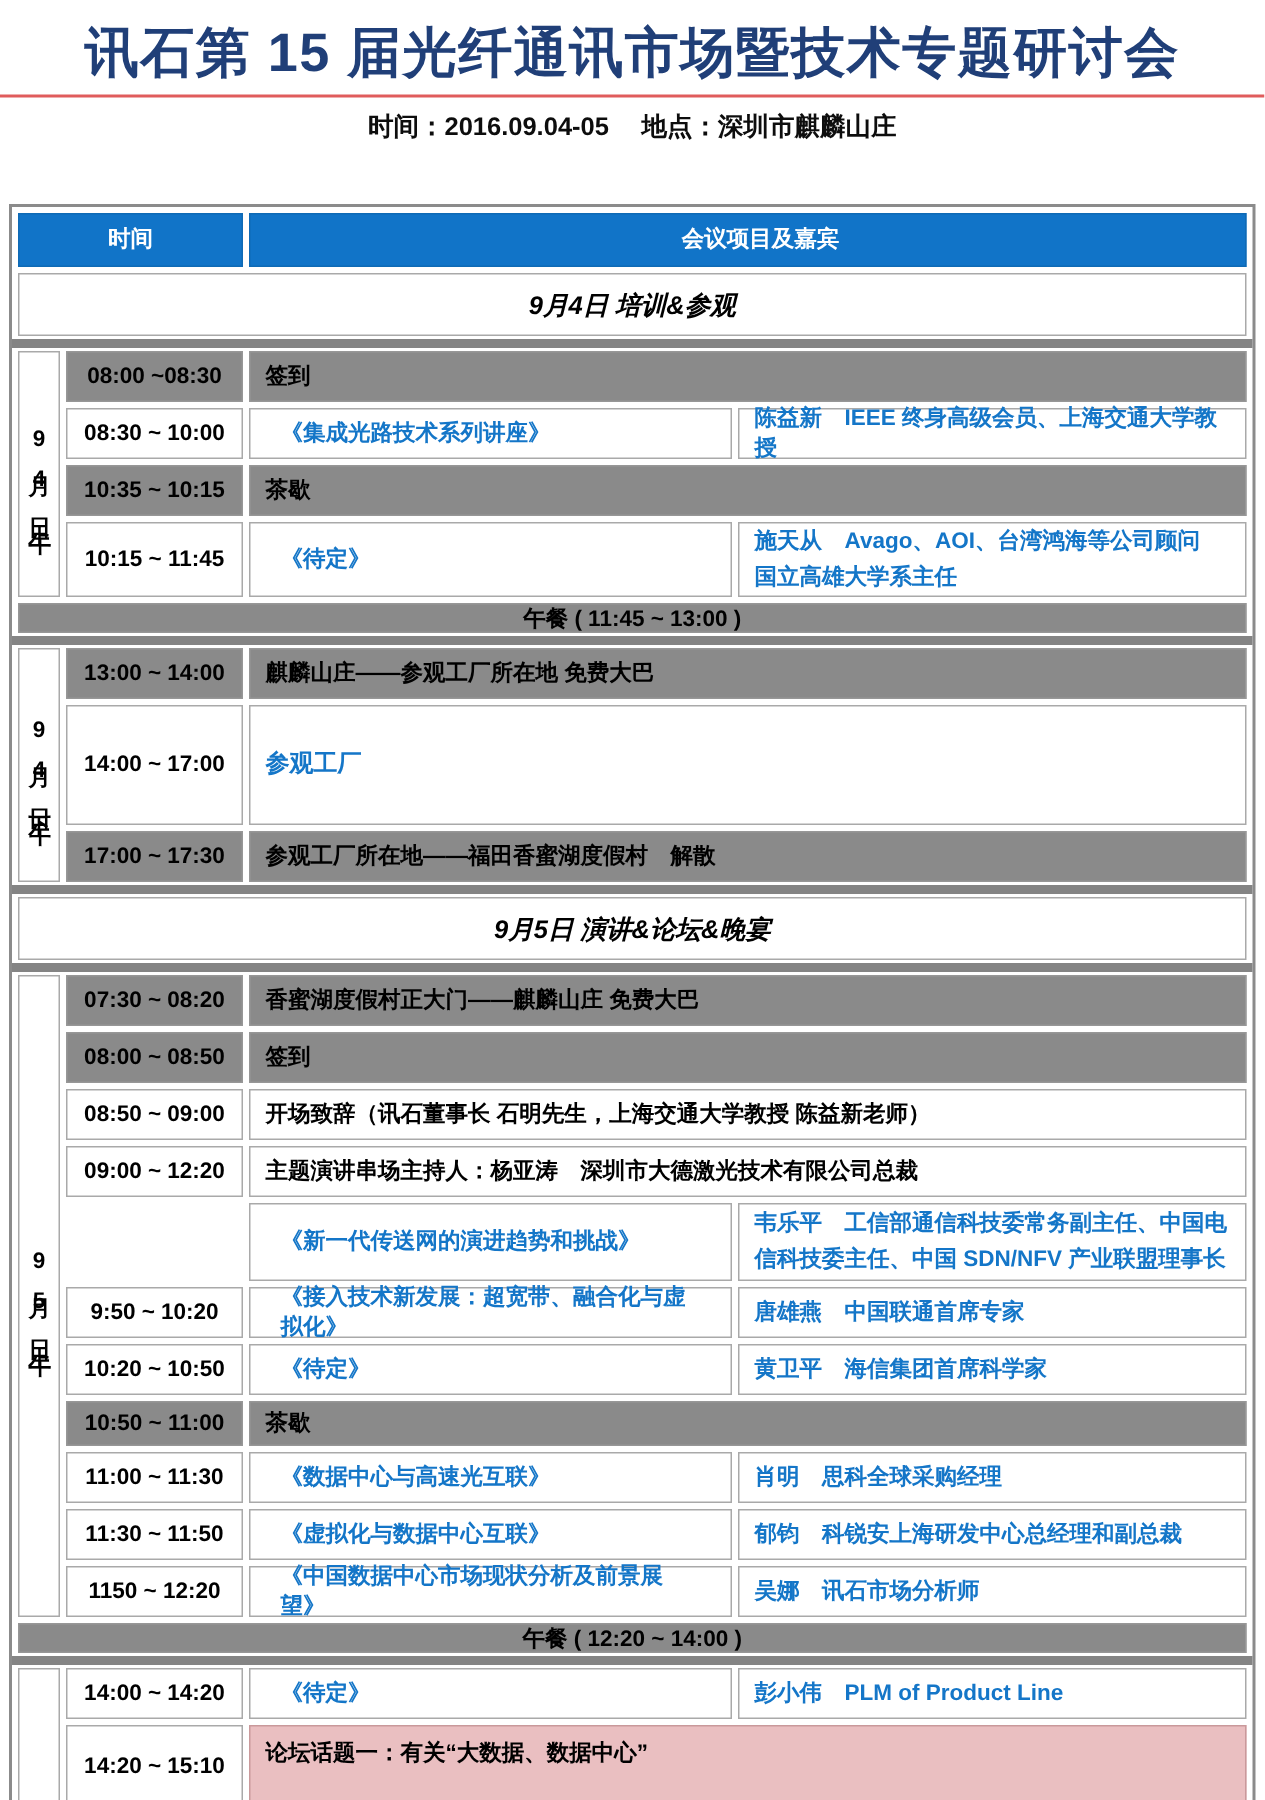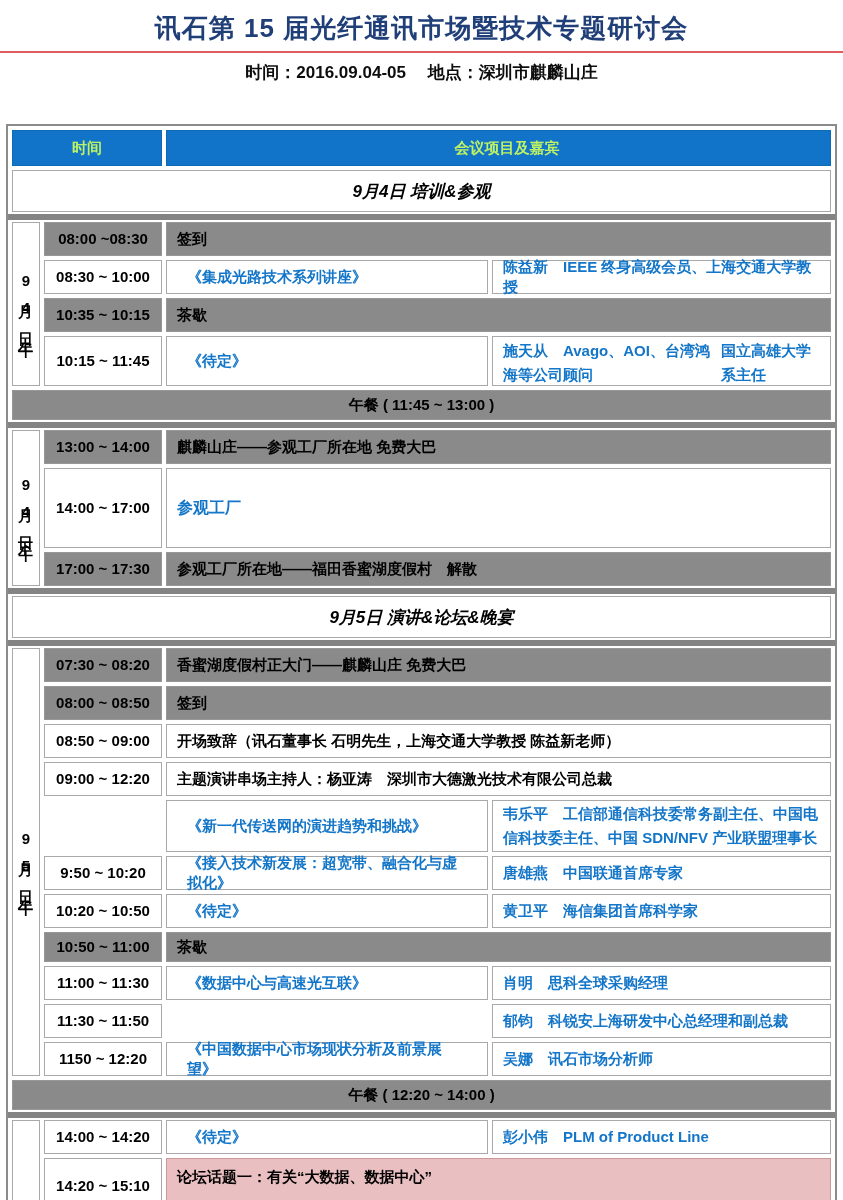--- a/index.html
+++ b/index.html
@@ -2,21 +2,21 @@
 <html><head>
 <meta charset="utf-8">
 <style>
   html,body{margin:0;padding:0;}
   body{
     width:843px;height:1200px;overflow:hidden;background:#ffffff;
     font-family:"Liberation Sans","DejaVu Sans",sans-serif;
     font-weight:700;color:#000;
   }
   .title{
-    text-align:center;padding-top:13px;font-size:26px;line-height:1.2;
+    text-align:center;padding-top:13px;font-size:36px;line-height:1.2;
     color:#203f78;letter-spacing:1px;
   }
   .red-line{height:2px;background:#e05c5c;margin-top:7px;}
   .subtitle{text-align:center;font-size:17px;margin-top:8px;color:#0d0d0d;}
 
   .schedule{
     margin:40px 6px 0 6px;
     border:2px solid #8b8b8b;
     padding:4px;
     box-sizing:border-box;
@@ -24,21 +24,21 @@
   .grid{
     display:grid;
     grid-template-columns:28px 118px 322px 1fr;
     column-gap:4px;row-gap:4px;
   }
   .cell{
     box-sizing:border-box;border:1px solid #a9a9a9;background:#fff;
     display:flex;align-items:center;font-size:15px;line-height:1.35;
   }
   .hdr-row{grid-template-rows:36px;}
-  .hdr{background:#1174c8;border-color:#0f6ab5;color:#bef264;justify-content:center;}
+  .hdr{background:#1174c8;border-color:#0f6ab5;color:#ffffff;justify-content:center;}
   .hdr-time{grid-column:1/3;}
   .hdr-prog{grid-column:3/5;padding-left:17px;}
 
   .section-cell{
     height:42px;box-sizing:border-box;border:1px solid #a9a9a9;background:#fff;
     display:flex;align-items:center;justify-content:center;font-size:17px;color:#000;font-style:italic;
   }
   .wgap{height:4px;}
   .graybar{height:6px;background:#848484;margin:2px -4px;}
 
@@ -49,23 +49,23 @@
   }
   .c-time{grid-column:2;justify-content:center;text-align:left;}
   .c-item{grid-column:3;padding:2px 20px;}
   .c-guest{grid-column:4;padding:2px 10px;}
   .c-span{grid-column:3/5;padding:2px 10px;}
   .gray{background:#8a8a8a;border-color:#979797;color:#000;}
   .blue{color:#1476c8;}
   .black{color:#000;}
   .pink{background:#eabfc1;border-color:#c9999b;color:#000;}
   .big{font-size:16px;}
-  .twolines{flex-direction:row;align-items:flex-start;justify-content:center;line-height:1.6;}
+  .twolines{flex-direction:column;align-items:flex-start;justify-content:center;line-height:1.6;}
   .lunch{
-    height:30px;box-sizing:border-box;border:1px solid #979797;background:#8a8a8a;
+    height:20px;box-sizing:border-box;border:1px solid #979797;background:#8a8a8a;
     display:flex;align-items:center;justify-content:center;font-size:15px;color:#000;
   }
 </style>
 </head>
 <body>
 
 <div class="title">讯石第 15 届光纤通讯市场暨技术专题研讨会</div>
 <div class="red-line"></div>
 <div class="subtitle">时间：2016.09.04-05　 地点：深圳市麒麟山庄</div>
 
@@ -138,20 +138,21 @@
     <div class="cell c-guest blue">唐雄燕　中国联通首席专家</div>
     <div class="cell c-time">10:20 ~ 10:50</div>
     <div class="cell c-item blue">《待定》</div>
     <div class="cell c-guest blue">黄卫平　海信集团首席科学家</div>
     <div class="cell c-time gray">10:50 ~ 11:00</div>
     <div class="cell c-span gray black">茶歇</div>
     <div class="cell c-time">11:00 ~ 11:30</div>
     <div class="cell c-item blue">《数据中心与高速光互联》</div>
     <div class="cell c-guest blue">肖明　思科全球采购经理</div>
     <div class="cell c-time">11:30 ~ 11:50</div>
+    <div class="cell c-item blue">《虚拟化与数据中心互联》</div>
     <div class="cell c-guest blue">郁钧　科锐安上海研发中心总经理和副总裁</div>
     <div class="cell c-time">1150 ~ 12:20</div>
     <div class="cell c-item blue">《中国数据中心市场现状分析及前景展望》</div>
     <div class="cell c-guest blue">吴娜　讯石市场分析师</div>
   </div>
 
   <div class="wgap"></div>
   <div class="lunch">午餐 ( 12:20 ~ 14:00 )</div>
   <div class="graybar"></div>
 

